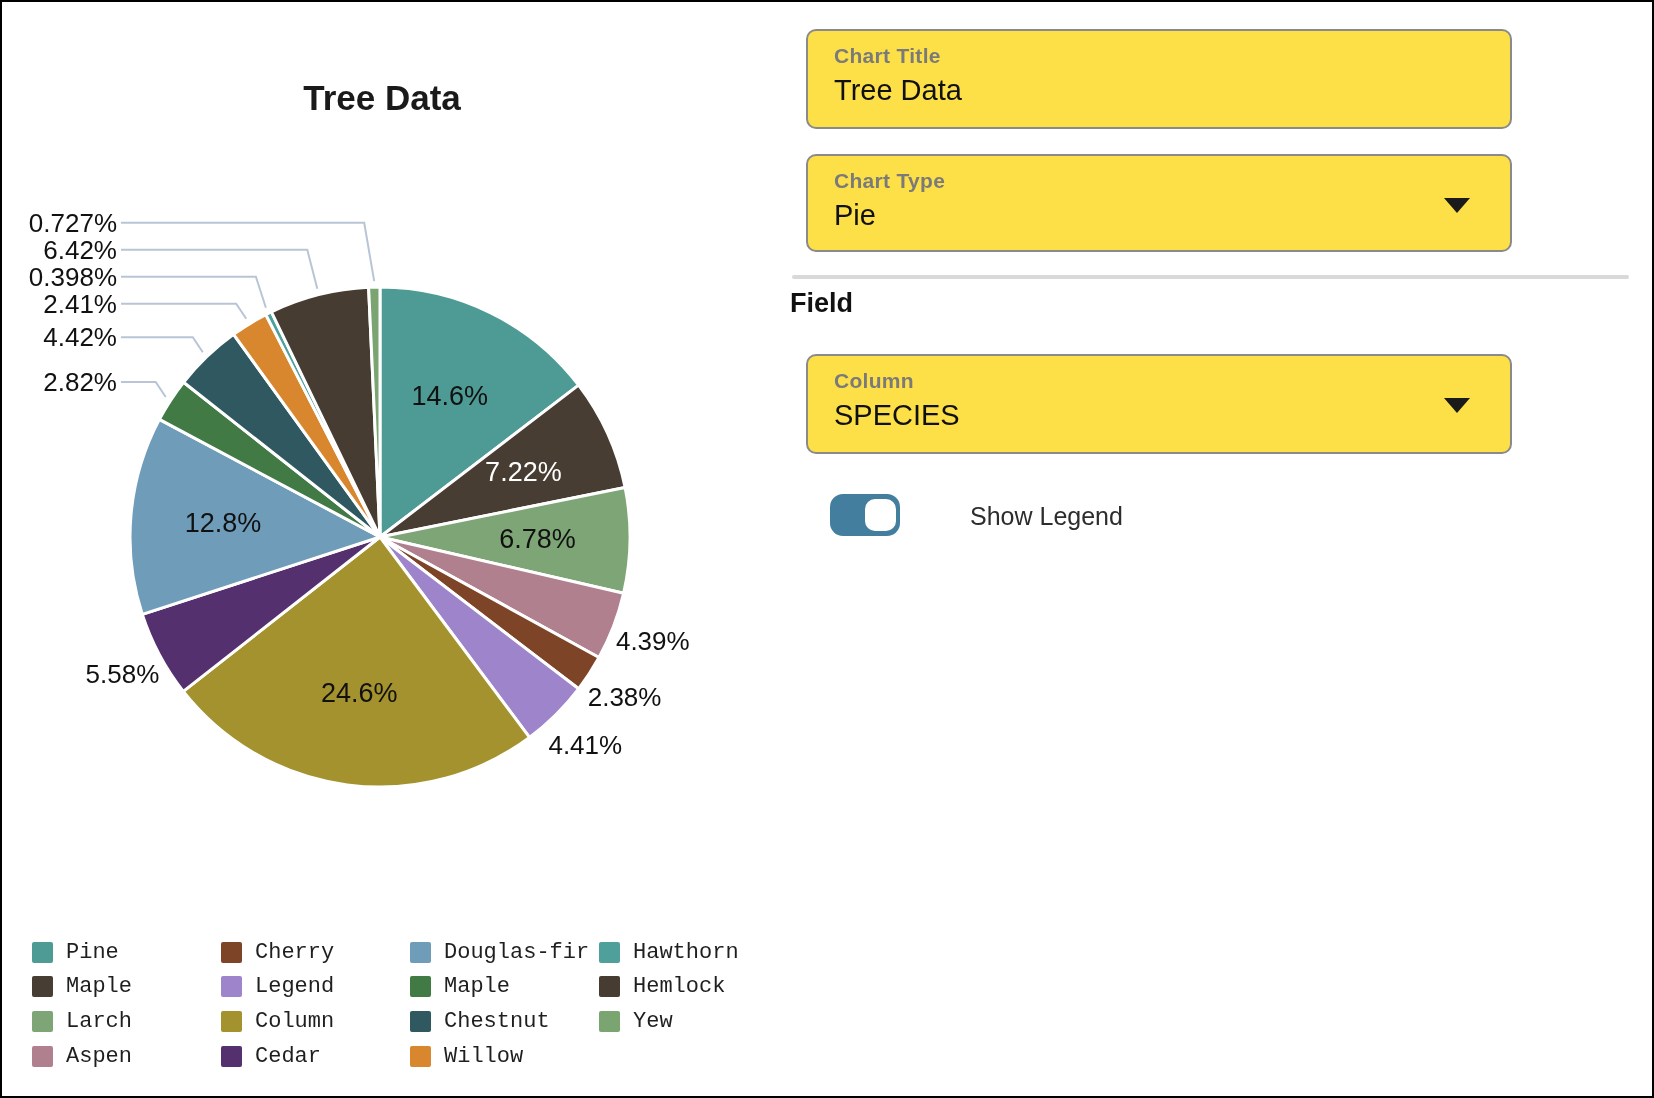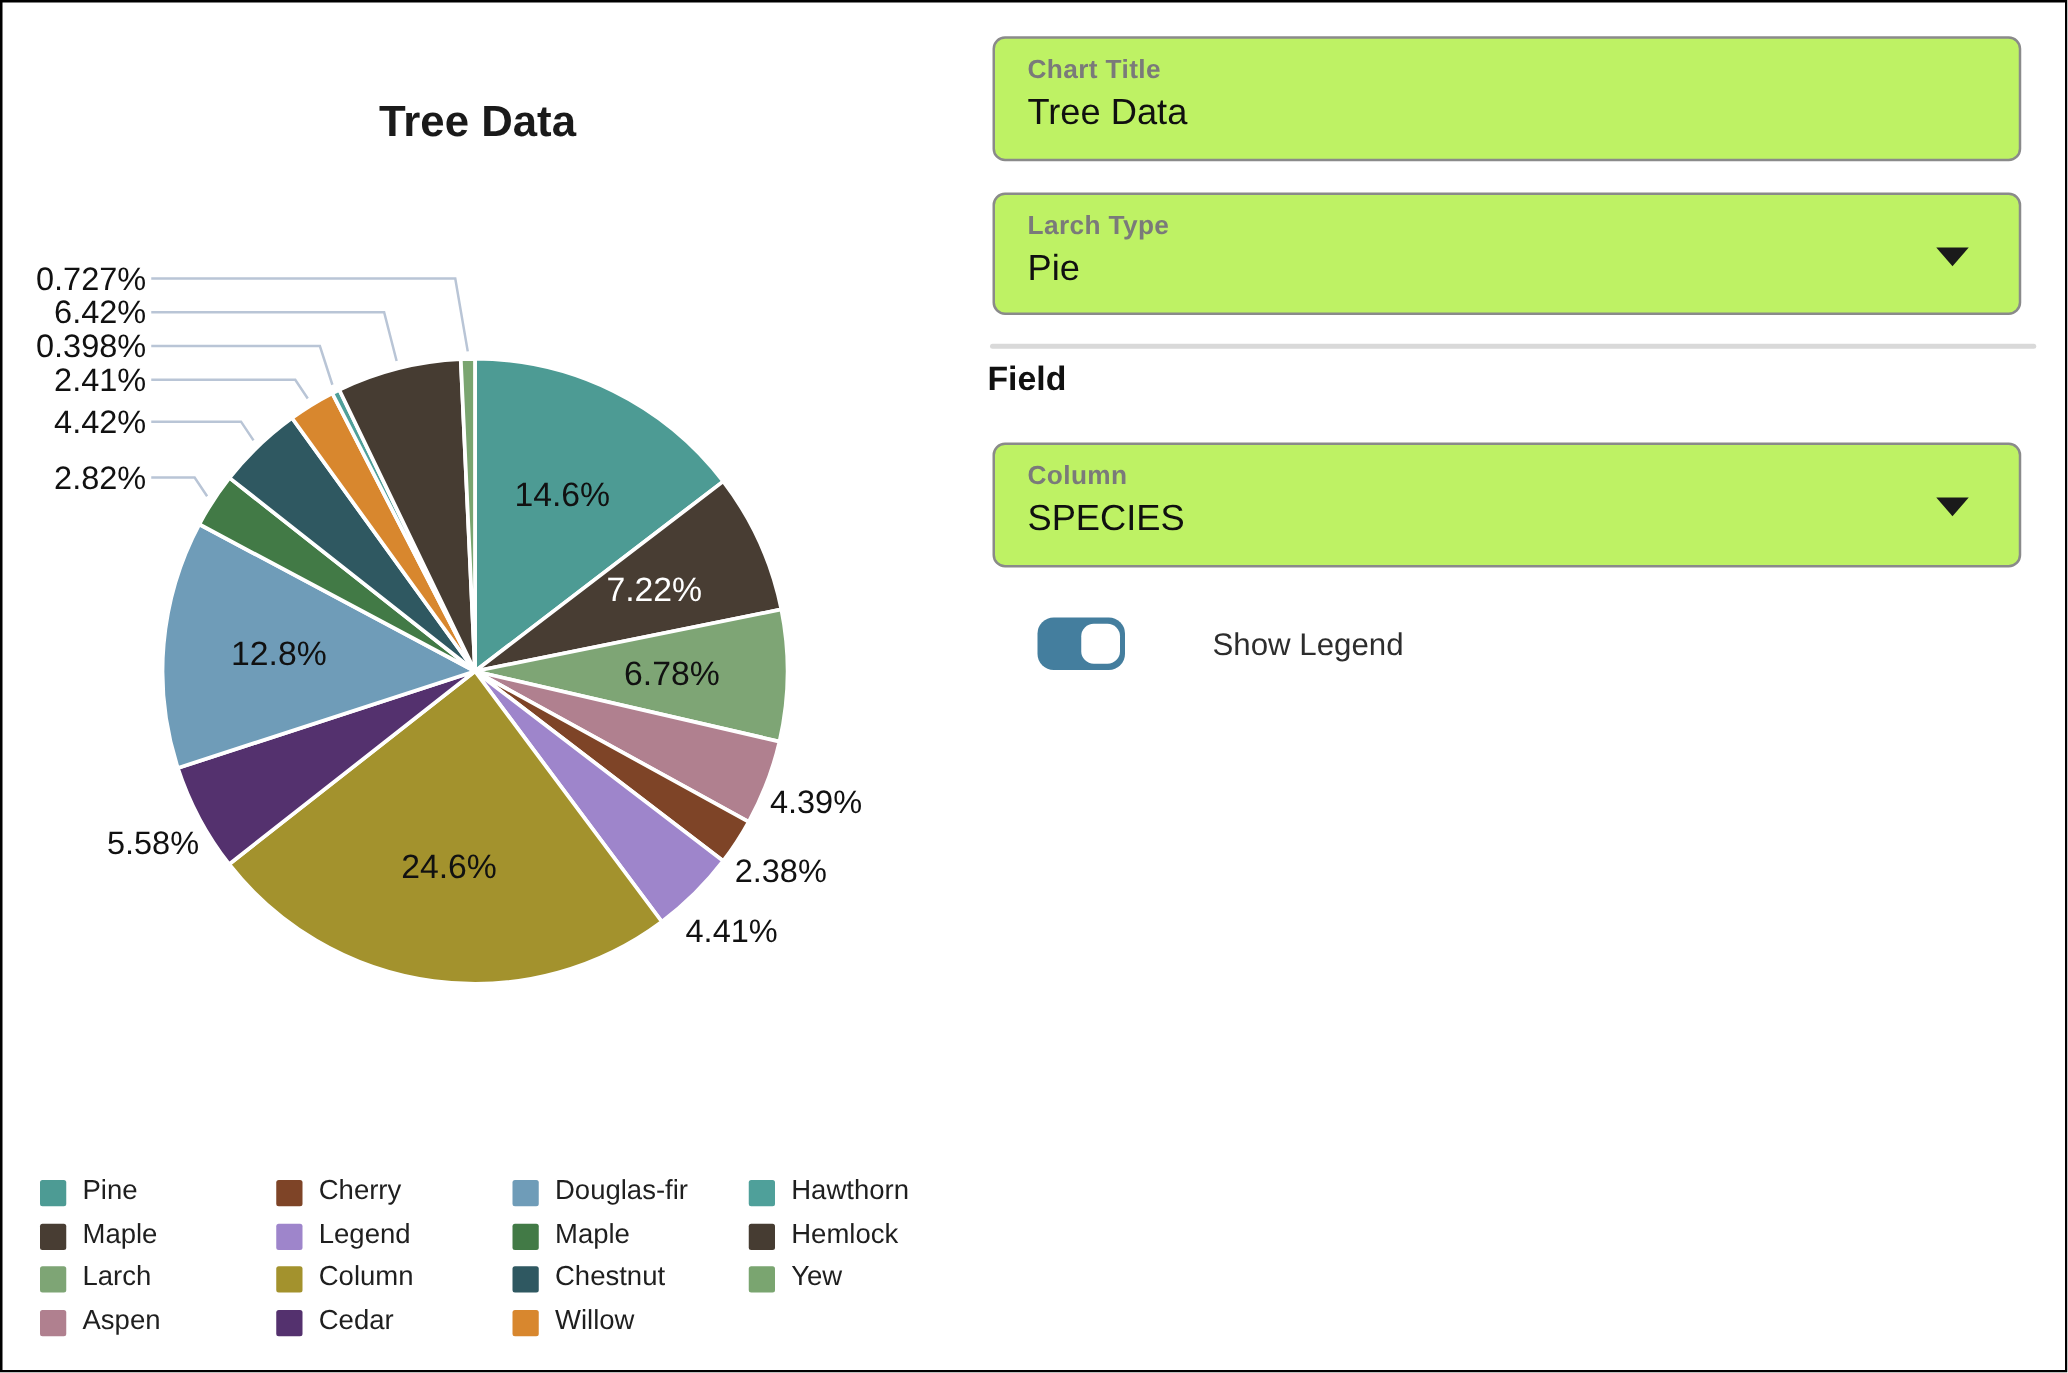--- a/index.html
+++ b/index.html
@@ -6,27 +6,27 @@
   .page{position:relative;width:1654px;height:1098px;background:#fff;border:2px solid #000;
         box-sizing:border-box;overflow:hidden;font-family:"Liberation Sans","DejaVu Sans",sans-serif;}
   
   .chart-area{position:absolute;left:0;top:0;width:770px;height:1098px;}
   .chart-title{position:absolute;top:76px;left:0;width:760px;text-align:center;
                font-size:35px;font-weight:bold;color:#1a1a1a;}
   svg.pie{position:absolute;left:0;top:0;}
   svg.pie text{font-family:"Liberation Sans","DejaVu Sans",sans-serif;}
   .legend{position:absolute;left:30px;top:933px;display:grid;grid-auto-flow:column;
           grid-template-rows:repeat(4,34.6px);grid-auto-columns:189px;align-items:center;}
-  .legend-item{display:flex;align-items:flex-end;}
+  .legend-item{display:flex;align-items:center;font-family:Liberation Mono, monospace;}
   .swatch{width:21px;height:21px;border-radius:2px;margin-right:13px;flex:0 0 auto;}
   .legend-label{font-size:22px;color:#1f1f1f;white-space:nowrap;}
   
   .settings{position:absolute;left:788px;top:0;width:839px;height:1098px;}
-  .field{position:absolute;left:4px;width:823px;border:2px solid #8a8a8a;border-radius:10px;
-         box-sizing:border-box;padding:13px 26px;background:#bef264;cursor:pointer;}
+  .field{position:absolute;left:16px;width:706px;border:2px solid #8a8a8a;border-radius:10px;
+         box-sizing:border-box;padding:13px 26px;background:#fde047;cursor:pointer;}
   .field-chart-title{top:27px;height:100px;}
   .field-chart-type{top:152px;height:98px;}
   .field-column{top:340px;height:100px;margin-top:12px;}
   .field-label{font-size:21px;font-weight:bold;color:#7a7a7a;letter-spacing:.3px;}
   .field-value{font-size:29px;color:#101010;margin-top:6px;white-space:nowrap;}
   .caret{position:absolute;right:40px;top:42px;width:0;height:0;
          border-left:13px solid transparent;border-right:13px solid transparent;
          border-top:15px solid #1a1a1a;}
   .divider{position:absolute;left:2px;top:273px;width:837px;height:4px;background:#d9d9d9;border-radius:2px;}
   .field-heading{position:absolute;top:286px;left:0;width:100%;
@@ -147,21 +147,21 @@
   </div>
 
   <div class="settings">
 
     <div class="field field-chart-title">
       <div class="field-label">Chart Title</div>
       <div class="field-value">Tree Data</div>
     </div>
 
     <div class="field field-chart-type">
-      <div class="field-label">Larch Type</div>
+      <div class="field-label">Chart Type</div>
       <div class="field-value">Pie</div>
       <span class="caret"></span>
     </div>
 
     <div class="divider"></div>
 
     <div class="field-heading">Field</div>
 
     <div class="field field-column">
       <div class="field-label">Column</div>

